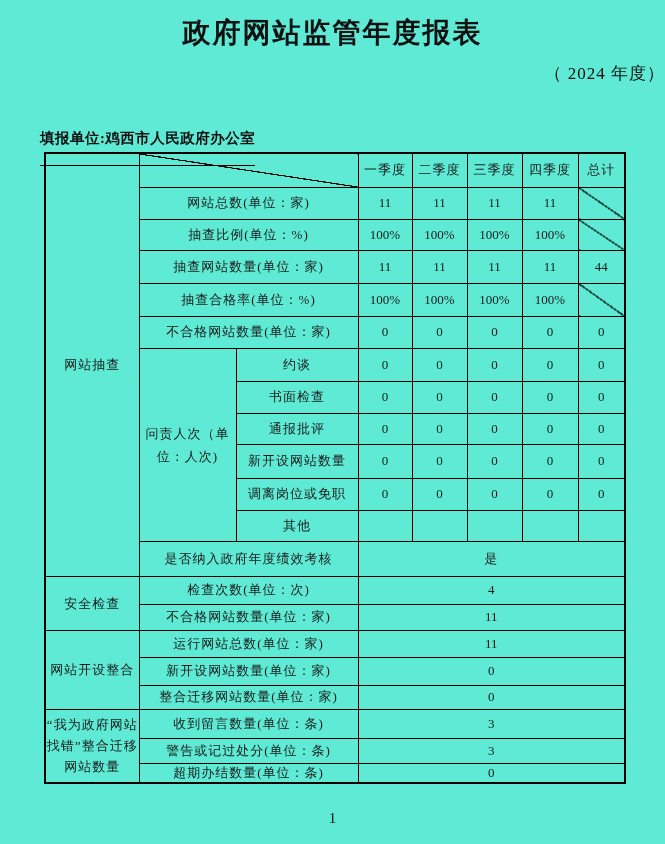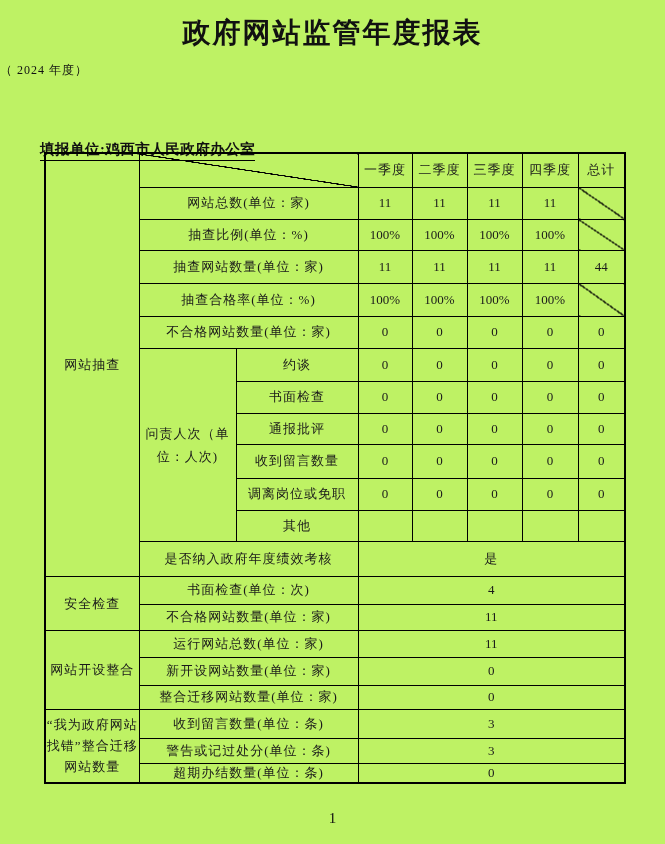--- a/index.html
+++ b/index.html
@@ -1,42 +1,41 @@
 <!DOCTYPE html>
 <html><head>
 <meta charset="utf-8">
 <style>
   html,body{margin:0;padding:0;background:#888;}
   .page{
     position:relative;
     width:665px;height:844px;
-    background:#bef264;
+    background:#5eead4;
     font-family:"Liberation Serif","DejaVu Serif",serif;
     color:#1a1a1a;
     overflow:hidden;
   }
   .title{
     position:absolute;top:14px;left:0;width:665px;
     text-align:center;
     font-size:28px;font-weight:bold;letter-spacing:2px;
     color:#111;
   }
   .subtitle{
     position:absolute;top:62px;left:0;width:665px;
-    text-align:left;
-    font-size:12px;letter-spacing:1px;
+    text-align:right;
+    font-size:17px;letter-spacing:1px;
     color:#111;
   }
   .report-unit{
     position:absolute;top:129px;left:40px;
     font-size:14.5px;font-weight:bold;letter-spacing:0.5px;
     border-bottom:1.5px solid #000;
-    padding-bottom:1px;
+    padding-bottom:17px;
     color:#111;
-    margin-top:11px;
   }
   table.tbl{
     position:absolute;top:152px;left:44px;
     border-collapse:collapse;table-layout:fixed;
     border:2px solid #000;
     font-size:13px;
   }
   table.tbl td{
     border:1px solid #000;
     text-align:center;vertical-align:middle;
@@ -160,21 +159,21 @@
     <tr style="height:31px">
       <td class="sub">通报批评</td>
       <td class="num">0</td>
       <td class="num">0</td>
       <td class="num">0</td>
       <td class="num">0</td>
       <td class="totalv">0</td>
     </tr>
 
     <tr style="height:34px">
-      <td class="sub">收到留言数量</td>
+      <td class="sub">新开设网站数量</td>
       <td class="num">0</td>
       <td class="num">0</td>
       <td class="num">0</td>
       <td class="num">0</td>
       <td class="totalv">0</td>
     </tr>
 
     <tr style="height:32px">
       <td class="sub">调离岗位或免职</td>
       <td class="num">0</td>
@@ -193,21 +192,21 @@
       <td></td>
     </tr>
 
     <tr style="height:35px">
       <td colspan="2" class="lbl">是否纳入政府年度绩效考核</td>
       <td colspan="5" class="lbl">是</td>
     </tr>
 
     <tr style="height:28px">
       <td rowspan="2" class="grp">安全检查</td>
-      <td colspan="2" class="lbl">书面检查(单位：次)</td>
+      <td colspan="2" class="lbl">检查次数(单位：次)</td>
       <td colspan="5" class="num">4</td>
     </tr>
 
     <tr style="height:26px">
       <td colspan="2" class="lbl">不合格网站数量(单位：家)</td>
       <td colspan="5" class="num">11</td>
     </tr>
 
     <tr style="height:27px">
       <td rowspan="3" class="grp">网站开设整合</td>

